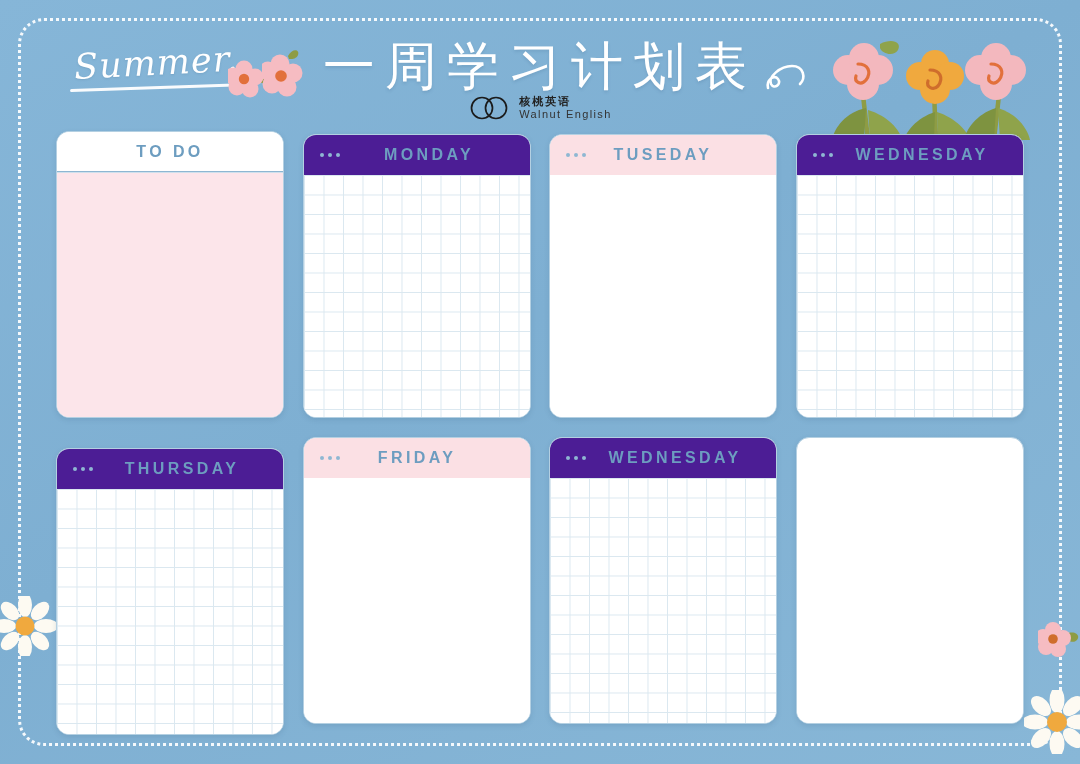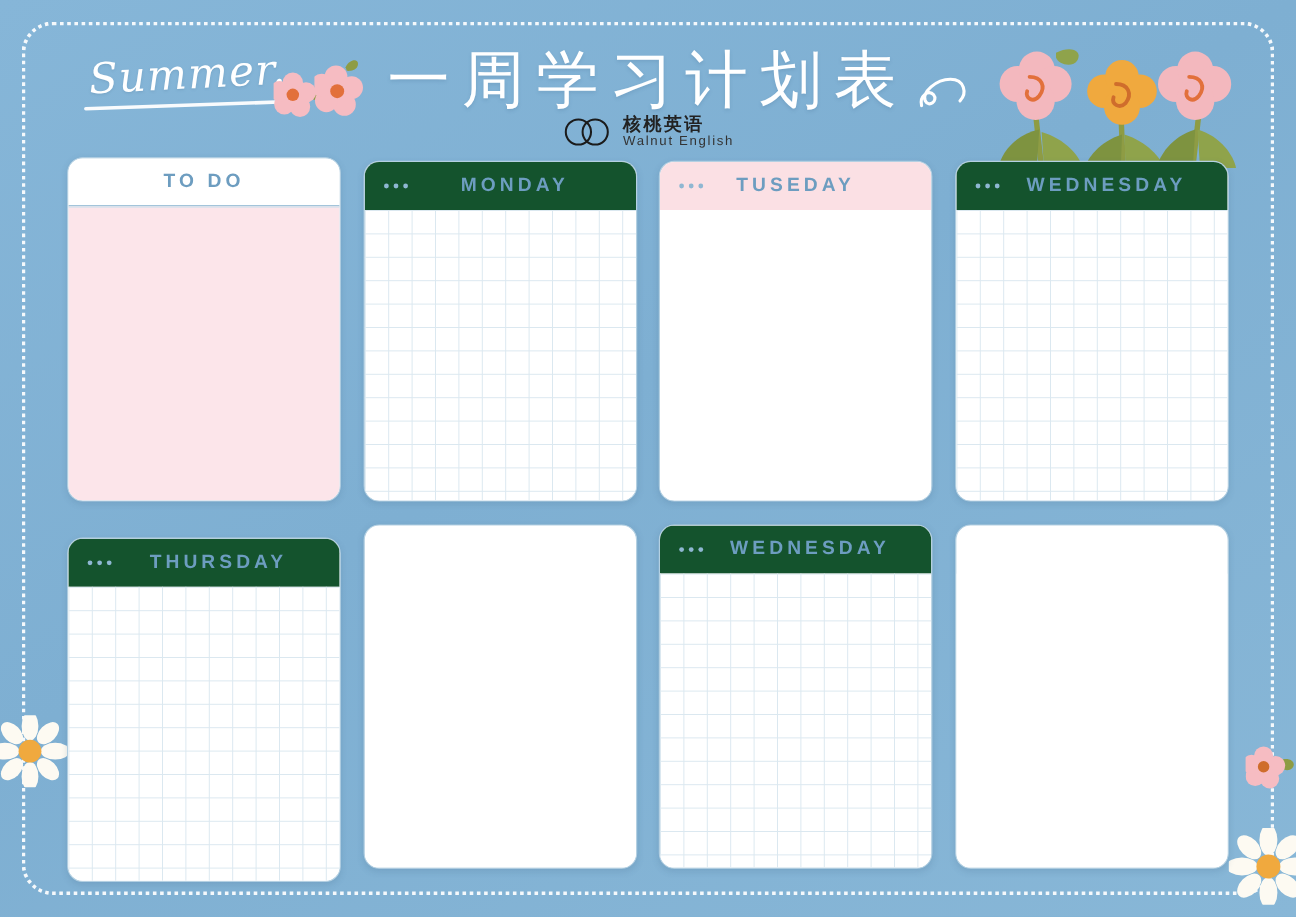--- a/index.html
+++ b/index.html
@@ -53,21 +53,21 @@
   }
 
   .brand{
     position:absolute;left:0;top:96px;width:1080px;
     display:flex;align-items:center;justify-content:center;gap:7px;
   }
   .brand-mark{width:44px;height:24px;display:block;}
   .brand-txt{display:flex;flex-direction:column;line-height:1;}
   .brand-cn{
     font-family:"DejaVu Sans", sans-serif;
-    font-size:15px;font-weight:700;color:#222;letter-spacing:2px;
+    font-size:11px;font-weight:700;color:#222;letter-spacing:2px;
   }
   .brand-en{
     font-family:"Liberation Sans", sans-serif;
     font-size:11px;color:#333;letter-spacing:1.4px;margin-top:2px;
   }
 
   .swirl{position:absolute;left:760px;top:44px;width:80px;height:60px;}
 
   
   .deco{position:absolute;pointer-events:none;}
@@ -99,21 +99,21 @@
     position:absolute;left:16px;top:50%;transform:translateY(-50%);
     display:flex;gap:4px;
   }
   .dots i{width:4px;height:4px;border-radius:50%;background:#8fb7d2;display:block;}
   .card-title{
     width:100%;text-align:center;
     font-family:"Liberation Sans", sans-serif;
     font-size:16px;font-weight:700;color:#6d9dc0;
     letter-spacing:3.4px;
   }
-  .head-cream{background:#14532d;padding-left:24px;}
+  .head-cream{background:#4c1d95;padding-left:24px;}
   .head-pink{background:#fbe0e4;}
   .head-white{background:#ffffff;border-bottom:1px solid #8db6d2;}
 
   .card-body{
     position:absolute;left:0;right:0;top:40px;bottom:0;
     box-sizing:border-box;
   }
   .body-grid{
     background-color:#ffffff;
     background-image:
@@ -311,20 +311,28 @@
             <i></i>
             <i></i>
             <i></i>
           </span>
         <span class="card-title">THURSDAY</span>
       </div>
       <div class="card-body body-grid"></div>
     </div>
 
     <div class="card" style="left:303px;top:437px;width:228px;height:287px;">
+      <div class="card-head head-pink">
+        <span class="dots">
+            <i></i>
+            <i></i>
+            <i></i>
+          </span>
+        <span class="card-title">FRIDAY</span>
+      </div>
       <div class="card-body body-plain"></div>
     </div>
 
     <div class="card" style="left:549px;top:437px;width:228px;height:287px;">
       <div class="card-head head-cream">
         <span class="dots">
             <i></i>
             <i></i>
             <i></i>
           </span>

